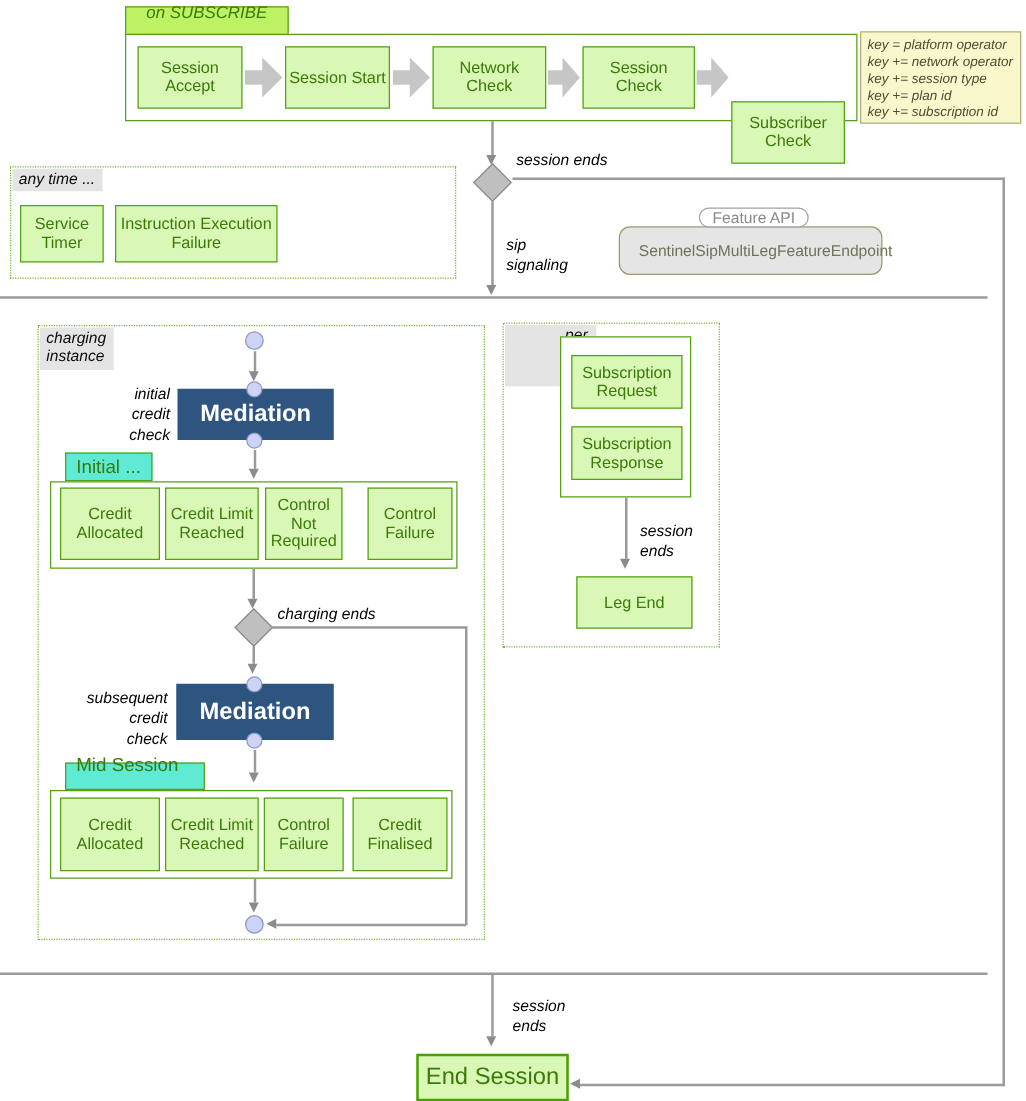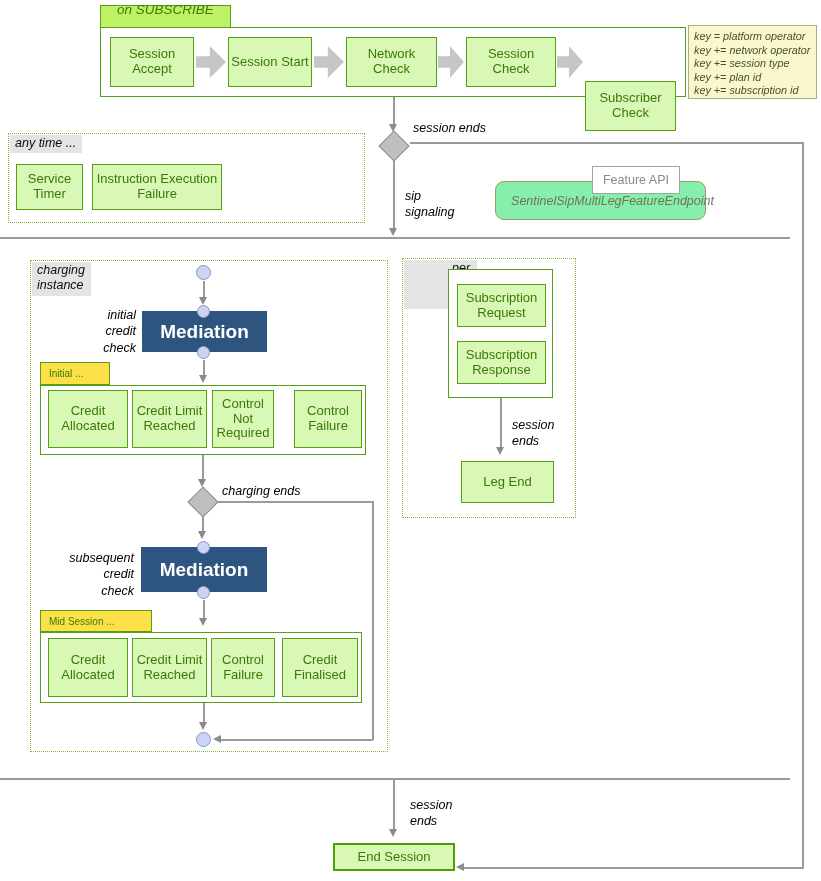--- a/index.html
+++ b/index.html
@@ -11,22 +11,22 @@
   .node{
     position:absolute;box-sizing:border-box;
     background:#d9f7b5;border:1px solid #56a018;color:#3a7a08;
     display:flex;align-items:center;justify-content:center;text-align:center;
     font-size:13px;line-height:1.12;padding:2px;
   }
   .node.thick{border-width:2px;border-color:#4aa105;}
   
   .group{position:absolute;box-sizing:border-box;background:#fff;border:1px solid #56a018;}
   .grouptab{
-    position:absolute;box-sizing:border-box;background:#fde047;border:1px solid #56a018;
-    color:#3a7a08;font-size:10px;display:flex;align-items:center;padding:0 8px;
+    position:absolute;box-sizing:border-box;background:#5eead4;border:1px solid #56a018;
+    color:#3a7a08;font-size:15px;display:flex;align-items:center;padding:0 8px;margin-left:12px;
   }
   .lanetab{
     position:absolute;box-sizing:border-box;background:#bef264;border:1px solid #56a018;
     color:#3a7a08;font-size:13.5px;font-style:italic;display:flex;align-items:center;padding:0 16px;
   }
   .dotted{position:absolute;box-sizing:border-box;border:1px dotted #7fb93c;background:transparent;}
   .glabel{
     position:absolute;background:#e4e4e4;color:#0c0c0c;font-style:italic;font-size:12.5px;
     line-height:1.22;padding:1px 6px 2px 5px;white-space:pre-line;
   }
@@ -41,22 +41,22 @@
   .blockarrow{position:absolute;background:#c6c6c6;clip-path:polygon(0 32%,46% 32%,46% 0,100% 50%,46% 100%,46% 68%,0 68%);}
   .mediation{
     position:absolute;box-sizing:border-box;background:#2e5480;color:#fff;font-weight:bold;font-size:19px;
     display:flex;align-items:center;justify-content:center;
   }
   .note{
     position:absolute;box-sizing:border-box;background:#f8f8cc;border:1px solid #aeae7e;
     color:#4d4d33;font-style:italic;font-size:10.8px;line-height:1.26;padding:4px 5px;
   }
   .endpoint{
-    position:absolute;box-sizing:border-box;background:#86efac;border:1.5px solid #9a9a68;border-radius:9px;
-    color:#72725a;font-style:italic;font-size:12.5px;display:flex;align-items:center;justify-content:center;padding-left:24px;
+    position:absolute;box-sizing:border-box;background:#e5e5e5;border:1.5px solid #9a9a68;border-radius:9px;
+    color:#72725a;font-size:12.5px;display:flex;align-items:center;justify-content:center;padding-left:24px;
   }
   .apibox{
     position:absolute;box-sizing:border-box;background:#fff;border:1px solid #a3a3a3;
     color:#8a8a8a;font-size:12.5px;display:flex;align-items:center;justify-content:center;
   }
 </style>
 </head>
 <body>
 
 <div id="canvas">
@@ -92,21 +92,21 @@
   <div class="ah-down" style="left:389px;top:228px;"></div>
   <div class="elabel" style="left:405px;top:188px;">sip
 signaling</div>
 
   <div class="dotted" style="left:8px;top:133px;width:357px;height:90px;"></div>
   <div class="glabel" style="left:10px;top:135px;">any time ...</div>
   <div class="node" style="left:92px;top:164px;width:130px;height:46px;">Instruction Execution Failure</div>
   <div class="node" style="left:16px;top:164px;width:67px;height:46px;">Service Timer</div>
 
   <div class="endpoint" style="left:495px;top:181px;width:211px;height:39px;">SentinelSipMultiLegFeatureEndpoint</div>
-  <div class="apibox" style="left:592px;top:166px;width:88px;height:28px;">Feature API</div>
+  <div class="apibox" style="left:559px;top:166px;width:88px;height:16px;border-radius:11px;">Feature API</div>
 
   <div class="rule" style="left:0;top:237px;width:790px;"></div>
   <div class="rule" style="left:0;top:778px;width:790px;"></div>
 
   <div class="dotted" style="left:30px;top:260px;width:358px;height:492px;"></div>
   <div class="glabel" style="left:32px;top:262px;">charging
 instance</div>
 
   <div class="circ" style="left:196px;top:265px;width:15px;height:15px;"></div>
   <div class="line" style="left:203px;top:281px;width:1.5px;height:19px;"></div>
@@ -173,17 +173,17 @@
   <div class="line" style="left:500px;top:398px;width:1.5px;height:49px;"></div>
   <div class="ah-down" style="left:496px;top:447px;"></div>
   <div class="elabel" style="left:512px;top:417px;">session
 ends</div>
   <div class="node" style="left:461px;top:461px;width:93px;height:42px;">Leg End</div>
 
   <div class="line" style="left:393px;top:780px;width:1.5px;height:49px;"></div>
   <div class="ah-down" style="left:389px;top:829px;"></div>
   <div class="elabel" style="left:410px;top:797px;">session
 ends</div>
-  <div class="node thick" style="left:333px;top:843px;width:122px;height:28px;font-size:13px;">End Session</div>
+  <div class="node thick" style="left:333px;top:843px;width:122px;height:38px;font-size:19px;">End Session</div>
   <div class="line" style="left:462px;top:867px;width:341px;height:1.5px;"></div>
   <div class="ah-left" style="left:456px;top:863px;"></div>
 
 </div>
 
 </body></html>

